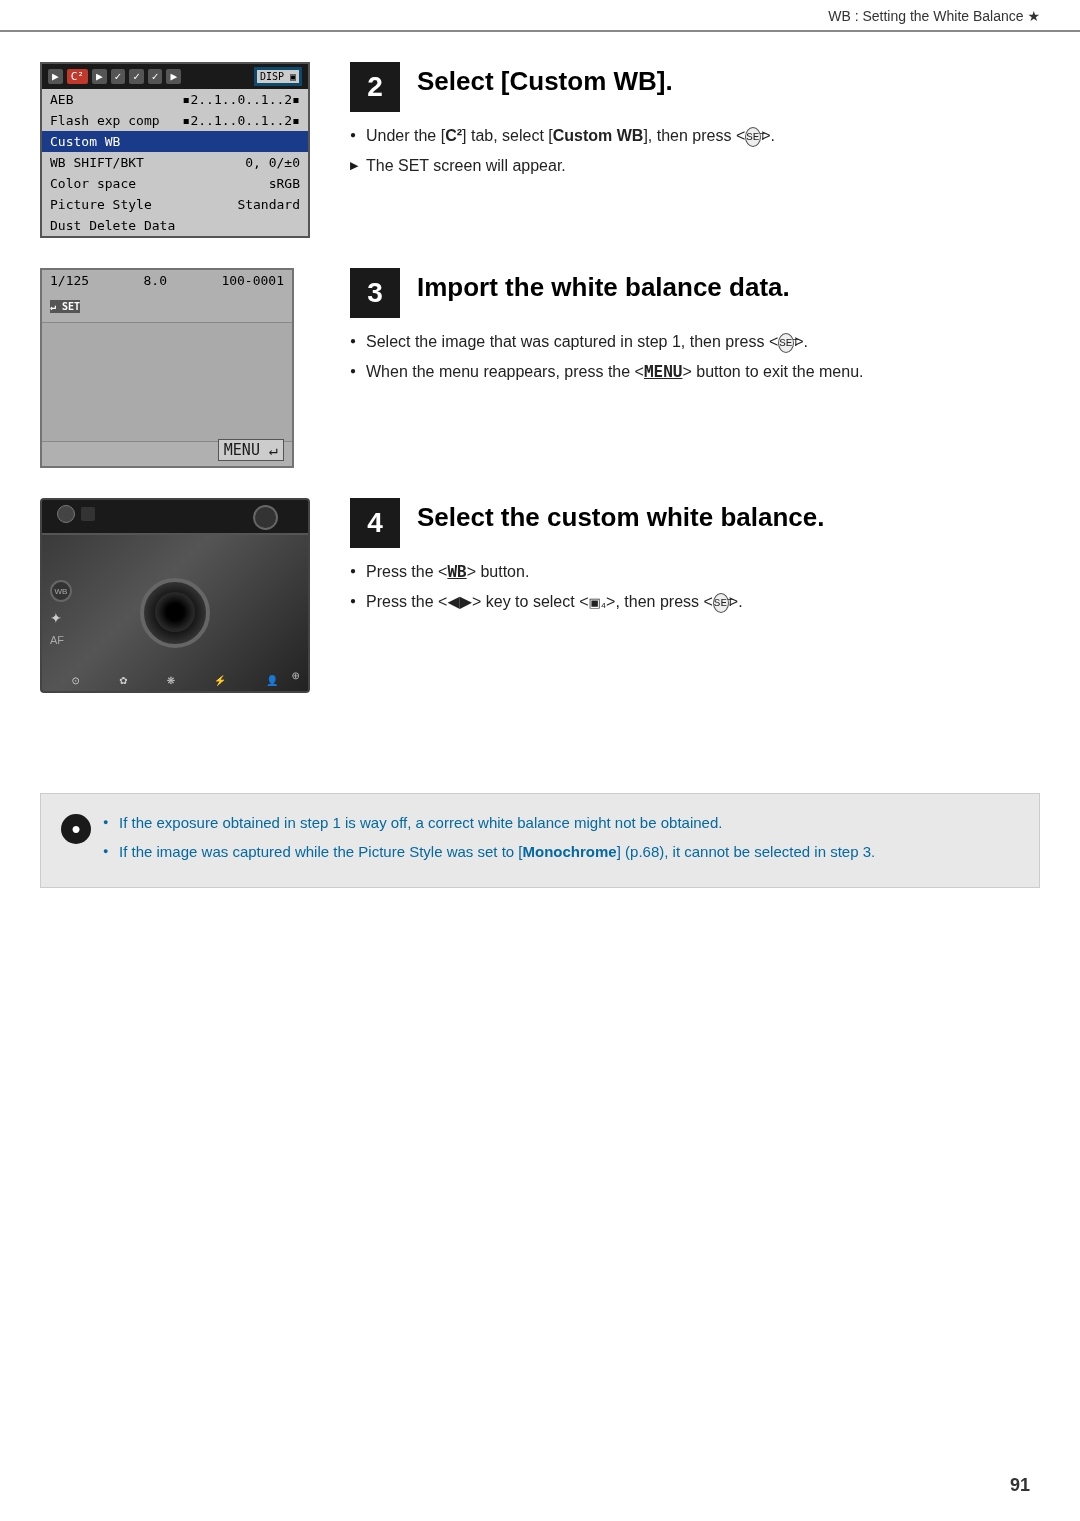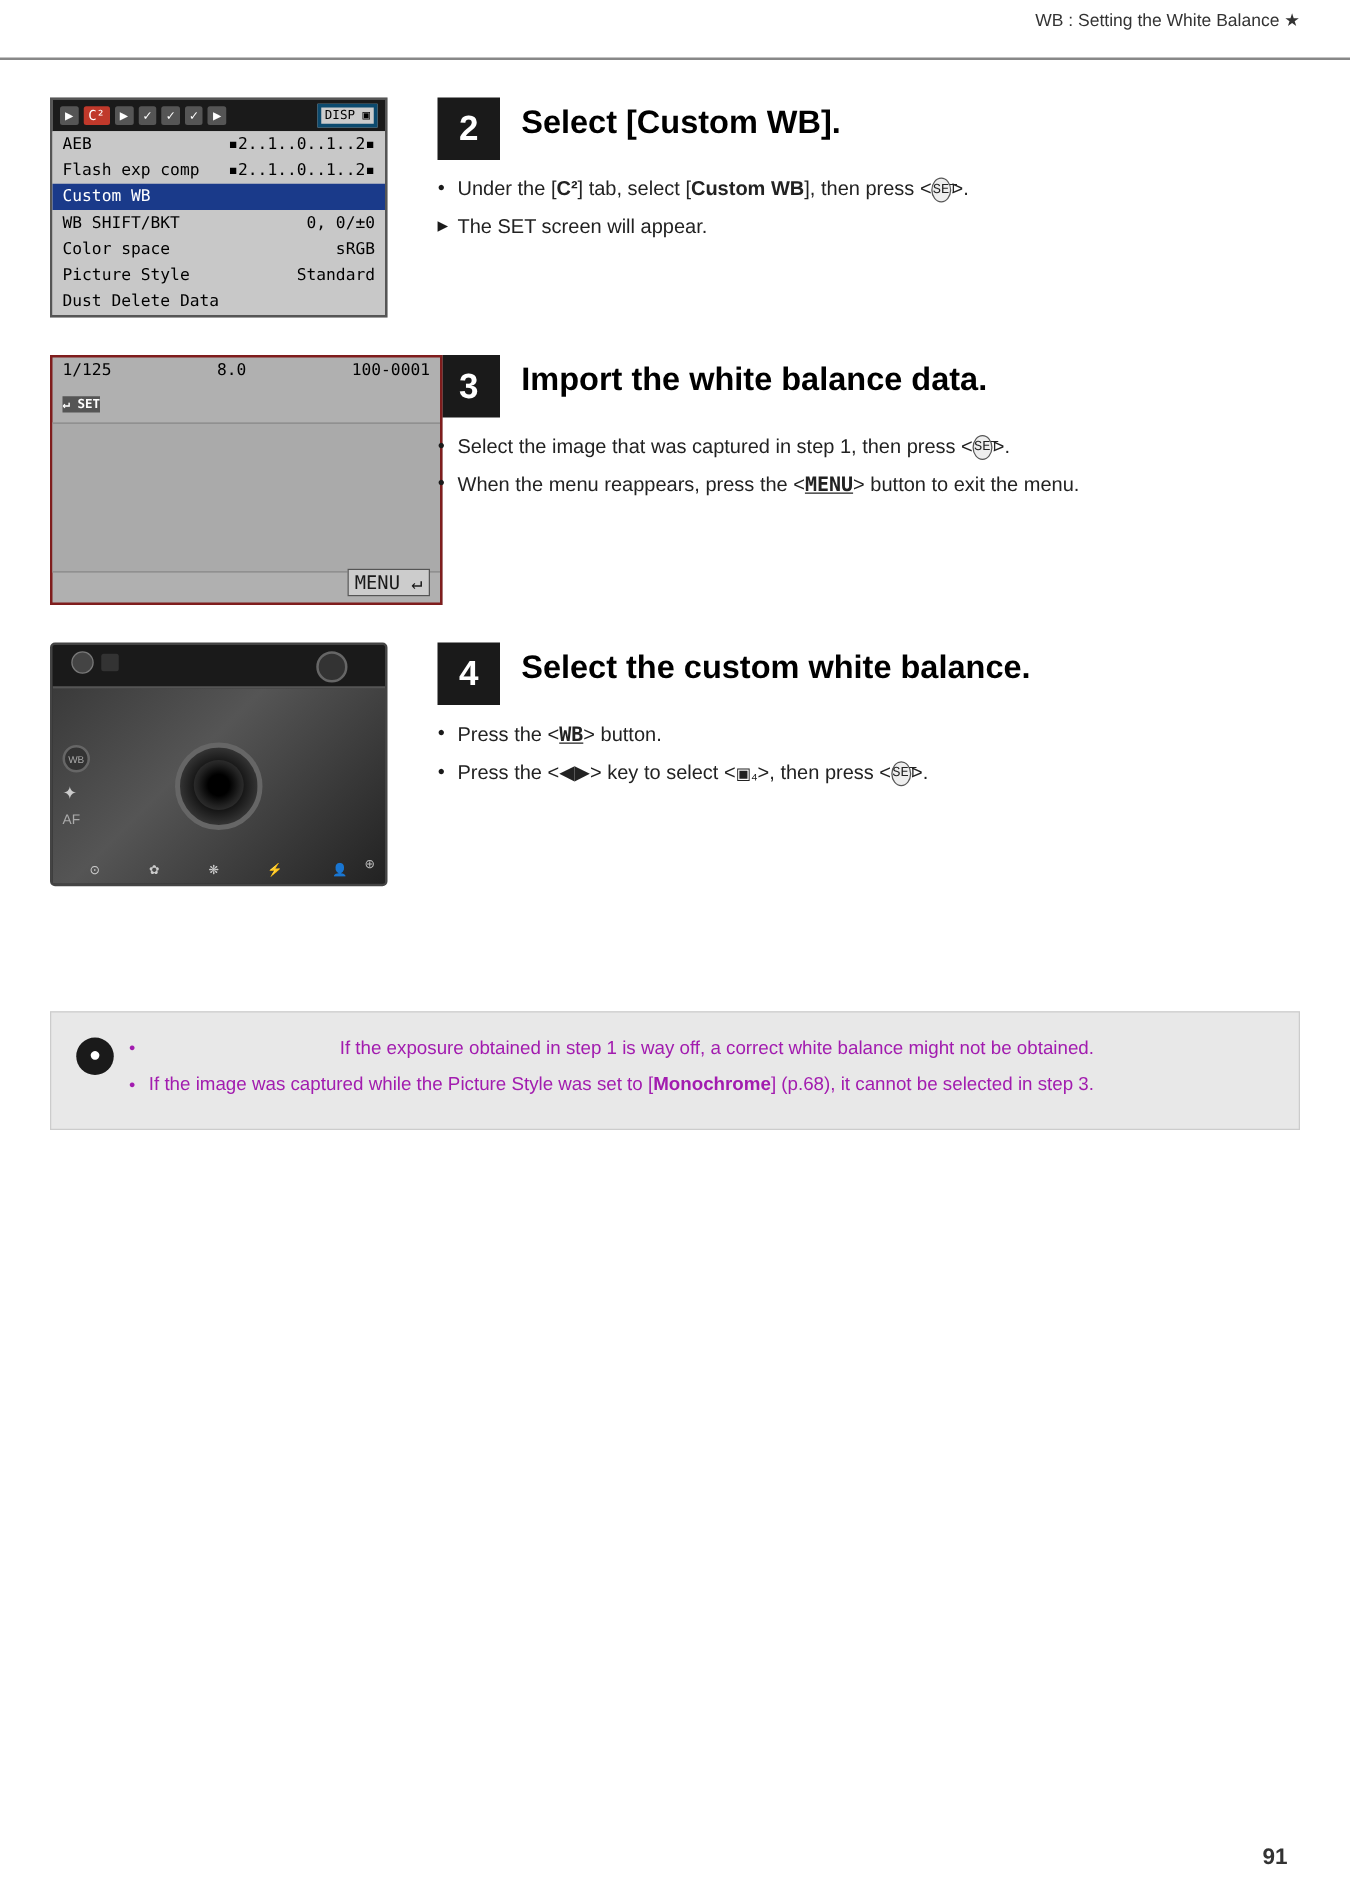--- a/index.html
+++ b/index.html
@@ -11,21 +11,21 @@
       font-size: 16px;
       color: #1a1a1a;
       position: relative;
       overflow: hidden;
     }
 
     
     .header-bar {
       width: 100%;
       border-bottom: 2px solid #888;
-      padding: 8px 40px 22px 40px;
+      padding: 8px 40px 6px 40px;
       display: flex;
       justify-content: flex-end;
     }
     .header-title {
       font-size: 14px;
       color: #333;
     }
 
     
     .main-content {
@@ -168,23 +168,23 @@
       font-family: monospace;
     }
 
     .menu-row.highlighted {
       background: #1a3a8a;
       color: #fff;
     }
 
     
     .camera-playback {
-      border: 2px solid #7f1d1d;
+      border: 2px solid #737373;
       background: #b0b0b0;
-      width: 314px;
+      width: 254px;
       height: 200px;
       position: relative;
       font-family: monospace;
     }
 
     .playback-topbar {
       display: flex;
       justify-content: space-between;
       padding: 3px 8px;
       font-size: 13px;
@@ -304,22 +304,21 @@
       justify-content: center;
       font-size: 16px;
       font-weight: bold;
       flex-shrink: 0;
       margin-top: 2px;
     }
 
     .note-text {
       font-size: 15px;
       line-height: 1.5;
-      color: #a21caf;
-      text-align: right;
+      color: #0369a1;
     }
 
     .note-text ul {
       list-style: none;
       padding: 0;
     }
 
     .note-text ul li {
       padding-left: 16px;
       position: relative;

